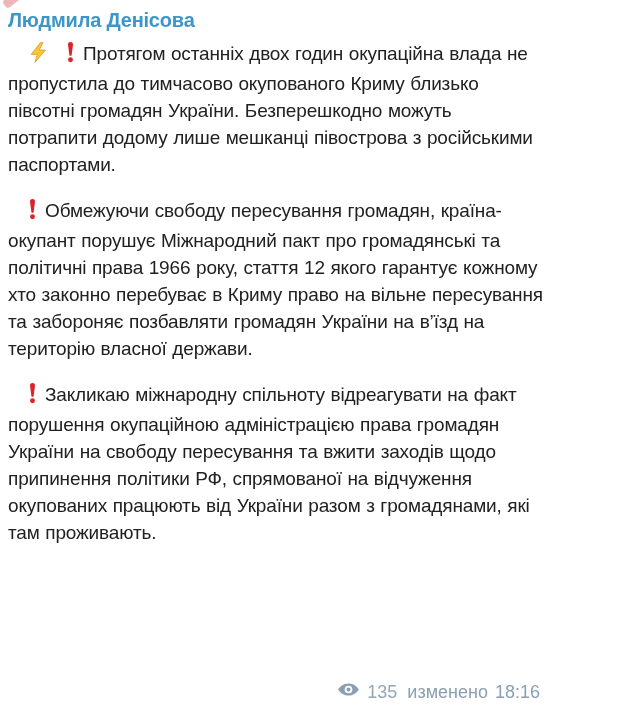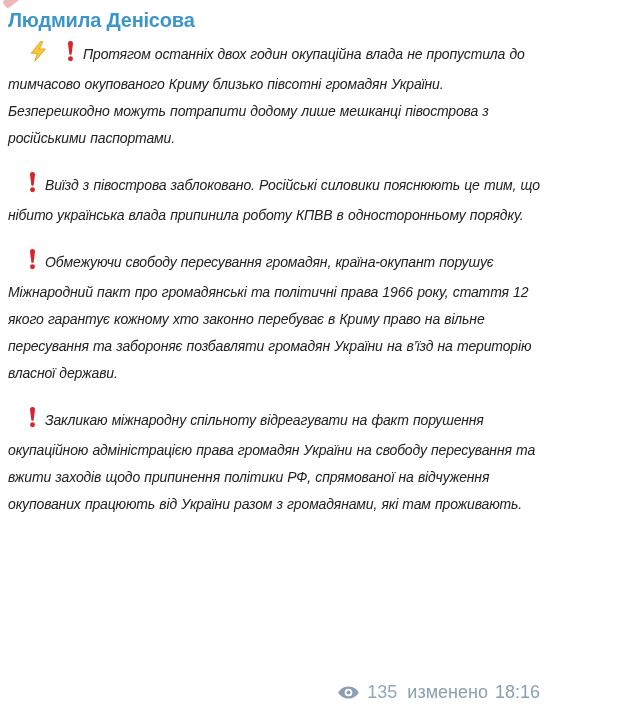--- a/index.html
+++ b/index.html
@@ -29,43 +29,42 @@
     font-size:20px;
     font-weight:600;
     line-height:25px;
     margin:0 0 7px 0;
     letter-spacing:-0.2px;
     cursor:pointer;
     display:inline-block;
   }
   .paragraphs{display:block;}
   .para{
-    font-size:14px;
+    font-size:19px;
     line-height:27px;
     color:#212121;
     letter-spacing:-0.15px;
     margin:0 0 19px 0;
     text-indent:10px;
     word-spacing:0.5px;
-    font-style:italic;
   }
   .icon-wrap{
     display:inline-block;
     margin-right:8px;
     vertical-align:-3px;
   }
   .icon-wrap svg{display:inline-block;}
   .zap{width:20px;height:21px;}
   .excl{width:9px;height:22px;}
   .meta{
     position:absolute;
     right:12px;
     bottom:9px;
     display:flex;
-    align-items:center;
+    align-items:flex-start;
     gap:7px;
     color:#8a9fb1;
     font-size:18px;
     letter-spacing:0;
     white-space:nowrap;
     background:#ffffff;
     padding-left:6px;
   }
   .meta .views-num{margin-right:3px;color:#93a7b7;}
   .eye-wrap{display:inline-block;line-height:0;}
@@ -82,24 +81,20 @@
   <div class="paragraphs">
       <div class="para"><span class="icon-wrap"><svg class="zap" viewBox="0 0 32 34">
             <path d="M20 1 L5 20 h10 L11 33 L28 13 h-10 L24 1 Z" fill="#fbc92f" stroke="#e0a43a" stroke-width="1.6" stroke-linejoin="round"></path>
           </svg></span><span class="icon-wrap"><svg class="excl" viewBox="0 0 12 32">
             <path d="M6 1.5 C3.3 1.5 2.1 3.3 2.4 5.6 L4.3 20.3 a1.75 1.75 0 0 0 3.4 0 L9.6 5.6 C9.9 3.3 8.7 1.5 6 1.5 Z" fill="#d6262c"></path>
             <circle cx="6" cy="27.4" r="3.6" fill="#d6262c"></circle>
           </svg></span><span>Протягом останніх двох годин окупаційна влада не пропустила до тимчасово окупованого Криму близько півсотні громадян України. Безперешкодно можуть потрапити додому лише мешканці півострова з російськими паспортами.</span></div>
       <div class="para"><span class="icon-wrap"><svg class="excl" viewBox="0 0 12 32">
             <path d="M6 1.5 C3.3 1.5 2.1 3.3 2.4 5.6 L4.3 20.3 a1.75 1.75 0 0 0 3.4 0 L9.6 5.6 C9.9 3.3 8.7 1.5 6 1.5 Z" fill="#d6262c"></path>
             <circle cx="6" cy="27.4" r="3.6" fill="#d6262c"></circle>
-          </svg></span><span>Виїзд з півострова заблоковано. Російські силовики пояснюють це тим, що нібито українська влада припинила роботу КПВВ в односторонньому порядку.</span></div>
-      <div class="para"><span class="icon-wrap"><svg class="excl" viewBox="0 0 12 32">
-            <path d="M6 1.5 C3.3 1.5 2.1 3.3 2.4 5.6 L4.3 20.3 a1.75 1.75 0 0 0 3.4 0 L9.6 5.6 C9.9 3.3 8.7 1.5 6 1.5 Z" fill="#d6262c"></path>
-            <circle cx="6" cy="27.4" r="3.6" fill="#d6262c"></circle>
           </svg></span><span>Обмежуючи свободу пересування громадян, країна-окупант порушує Міжнародний пакт про громадянські та політичні права 1966 року, стаття 12 якого гарантує кожному хто законно перебуває в Криму право на вільне пересування та забороняє позбавляти громадян України на в’їзд на територію власної держави.</span></div>
       <div class="para"><span class="icon-wrap"><svg class="excl" viewBox="0 0 12 32">
             <path d="M6 1.5 C3.3 1.5 2.1 3.3 2.4 5.6 L4.3 20.3 a1.75 1.75 0 0 0 3.4 0 L9.6 5.6 C9.9 3.3 8.7 1.5 6 1.5 Z" fill="#d6262c"></path>
             <circle cx="6" cy="27.4" r="3.6" fill="#d6262c"></circle>
           </svg></span><span>Закликаю міжнародну спільноту відреагувати на факт порушення окупаційною адміністрацією права громадян України на свободу пересування та вжити заходів щодо припинення політики РФ, спрямованої на відчуження окупованих працюють від України разом з громадянами, які там проживають.</span></div>
     </div>
 
   <div class="meta">
     <span class="eye-wrap">
       <svg viewBox="0 0 24 16">

